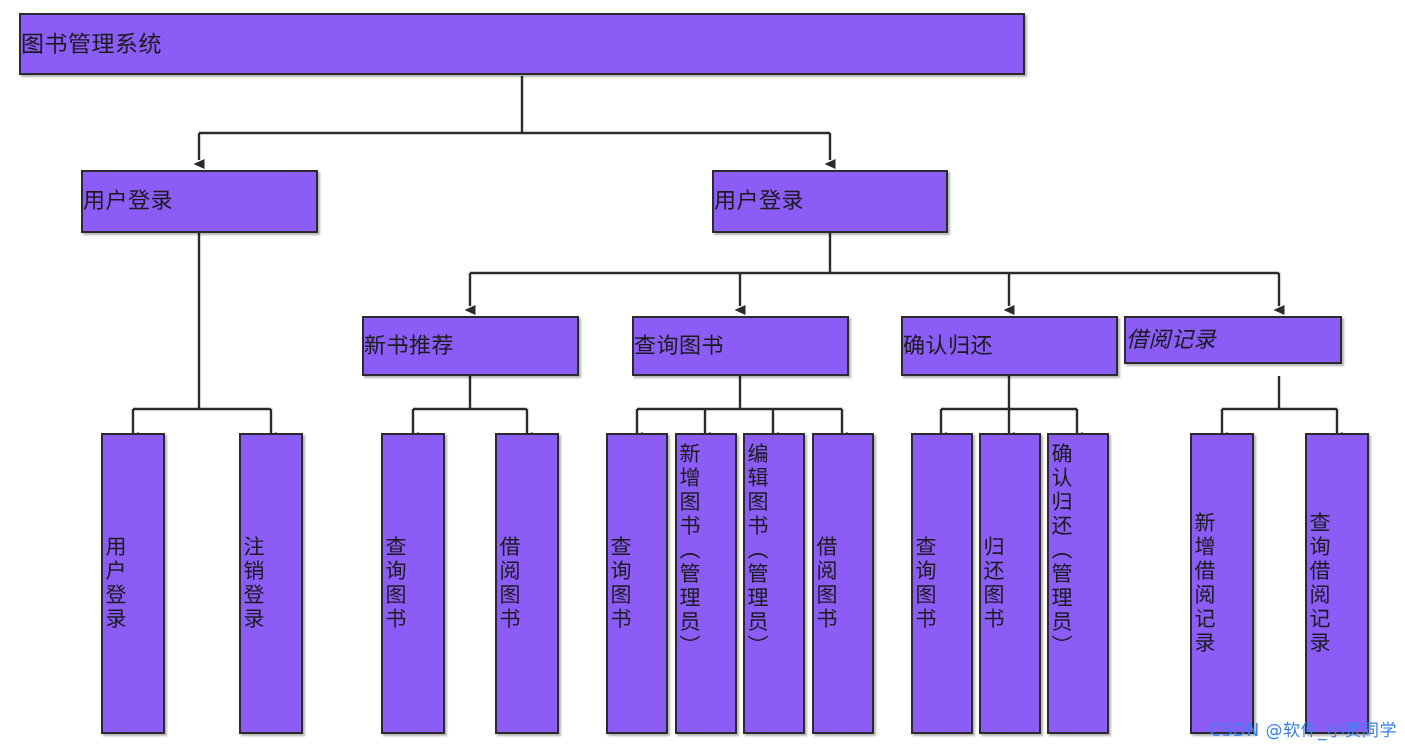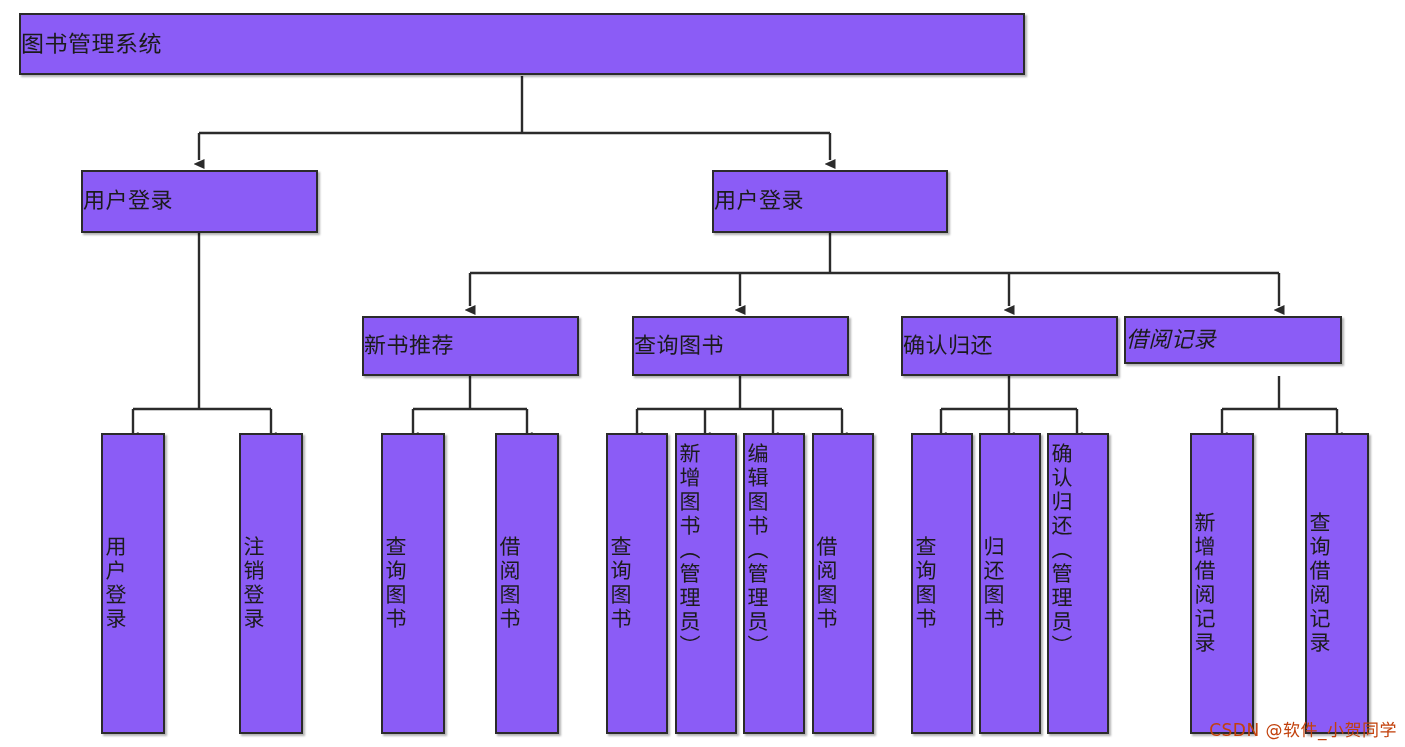--- a/index.html
+++ b/index.html
@@ -67,21 +67,21 @@
   
   .node.vert.centered {
     align-items: center;
     padding-top: 0;
   }
   #watermark {
     position: absolute;
     right: 8px;
     bottom: 6px;
     font-size: 17px;
-    color: #c2410c;
+    color: #3b82f6;
     letter-spacing: 0.5px;
     z-index: 5;
     white-space: nowrap;
   }
 </style>
 </head>
 <body>
 
 <div id="diagram-root">
 

